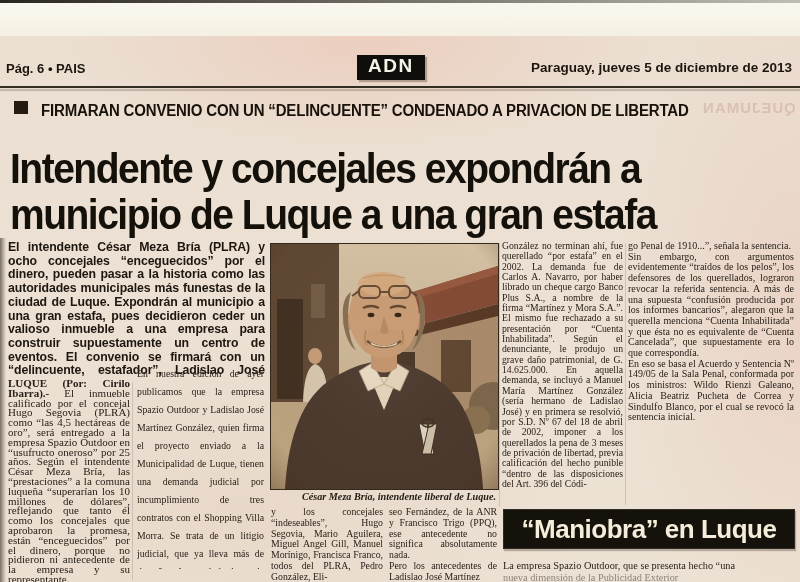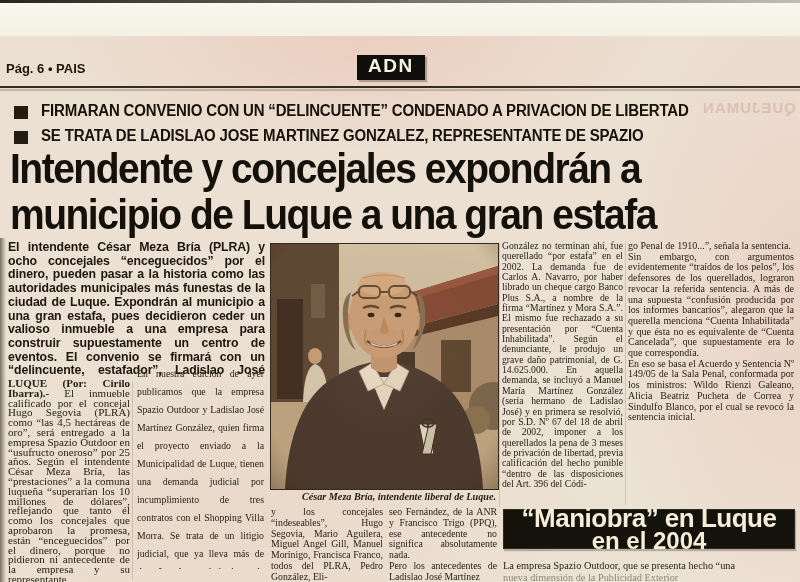--- a/index.html
+++ b/index.html
@@ -31,21 +31,21 @@
   .adn{position:absolute;left:357px;top:55px;background:#100e0a;color:#f6f2e6;
     font-family:"Liberation Sans",sans-serif;font-weight:bold;font-size:19px;
     letter-spacing:1.5px;padding:0 11px 3px;box-shadow:2px 2px 1px rgba(70,55,38,0.35);}
   .dateline{position:absolute;right:8px;top:60px;font-family:"Liberation Sans",sans-serif;
     font-weight:bold;font-size:13.5px;color:#1c160e;}
   .header-rule{position:absolute;top:86px;left:0;width:800px;height:2px;background:#332c20;
     box-shadow:0 3px 1px rgba(51,44,32,0.25);}
 
   
   .kicker{position:absolute;top:101px;left:14px;right:20px;font-family:"Liberation Sans",sans-serif;}
-  .kicker-row{display:flex;align-items:flex-end;gap:13px;margin-bottom:7px;}
+  .kicker-row{display:flex;align-items:flex-start;gap:13px;margin-bottom:7px;}
   .bullet{width:14px;height:13px;background:#241c11;flex:none;}
   .kicker-text{font-size:15.5px;font-weight:bold;color:#18120a;letter-spacing:-0.2px;
     transform:scale(0.97,1.12);transform-origin:left center;white-space:nowrap;}
 
   
   .headline{position:absolute;top:146px;left:10px;width:786px;
     font-family:"Liberation Sans",sans-serif;font-weight:bold;font-size:39px;
     line-height:41px;letter-spacing:-1.5px;color:#14100a;
     transform:scaleY(1.1);transform-origin:left top;}
   .headline span{display:block;}
@@ -88,30 +88,27 @@
 
 <div class="page">
 
   <div class="scan-top"></div>
   <div class="scan-top-line"></div>
   <div class="edge-left"></div>
   <div class="ghost">QUEJUMAN</div>
 
   <div class="edition">Pág. 6 • PAIS</div>
   <div class="adn">ADN</div>
+  <div class="dateline">Paraguay, jueves 5 de diciembre de 2013</div>
   <div class="header-rule"></div>
 
   <div class="kicker">
     <div class="kicker-row">
       <span class="bullet"></span>
       <span class="kicker-text">FIRMARAN CONVENIO CON UN “DELINCUENTE” CONDENADO A PRIVACION DE LIBERTAD</span>
-    </div>
-    <div class="kicker-row">
-      <span class="bullet"></span>
-      <span class="kicker-text">SE TRATA DE LADISLAO JOSE MARTINEZ GONZALEZ, REPRESENTANTE DE SPAZIO</span>
     </div>
   </div>
 
   <h1 class="headline" style="margin:0;font-weight:bold;">
     <span>Intendente y concejales expondrán a</span>
     <span>municipio de Luque a una gran estafa</span>
   </h1>
 
   <div class="lead">El intendente César Meza Bría (PLRA) y ocho concejales “enceguecidos” por el dinero, pueden pasar a la historia como las autoridades municipales más funestas de la ciudad de Luque. Expondrán al municipio a una gran estafa, pues decidieron ceder un valioso inmueble a una empresa para construir supuestamente un centro de eventos. El convenio se firmará con un “delincuente, estafador”, Ladislao José Martínez González.</div>
 
@@ -195,20 +192,19 @@
         <ellipse cx="157" cy="179" rx="6" ry="4" fill="none" stroke="#33291c" stroke-width="1.5"></ellipse>
       </g>
       <rect width="227" height="245" fill="#b4835a" opacity="0.10"></rect>
       <rect width="227" height="245" fill="url(#vig)"></rect>
     </svg>
   </div>
   <div class="caption">César Meza Bría, intendente liberal de Luque.</div>
 
   <div class="subhead-box">
     <span class="box-line1">“Maniobra” en Luque</span>
-    <span class="box-line2">en el 2004</span>
   </div>
   <div class="subtext">
     <span>La empresa Spazio Outdoor, que se presenta hecho “una</span>
     <span class="dim">nueva dimensión de la Publicidad Exterior</span>
   </div>
 
 </div>
 
 </body></html>

